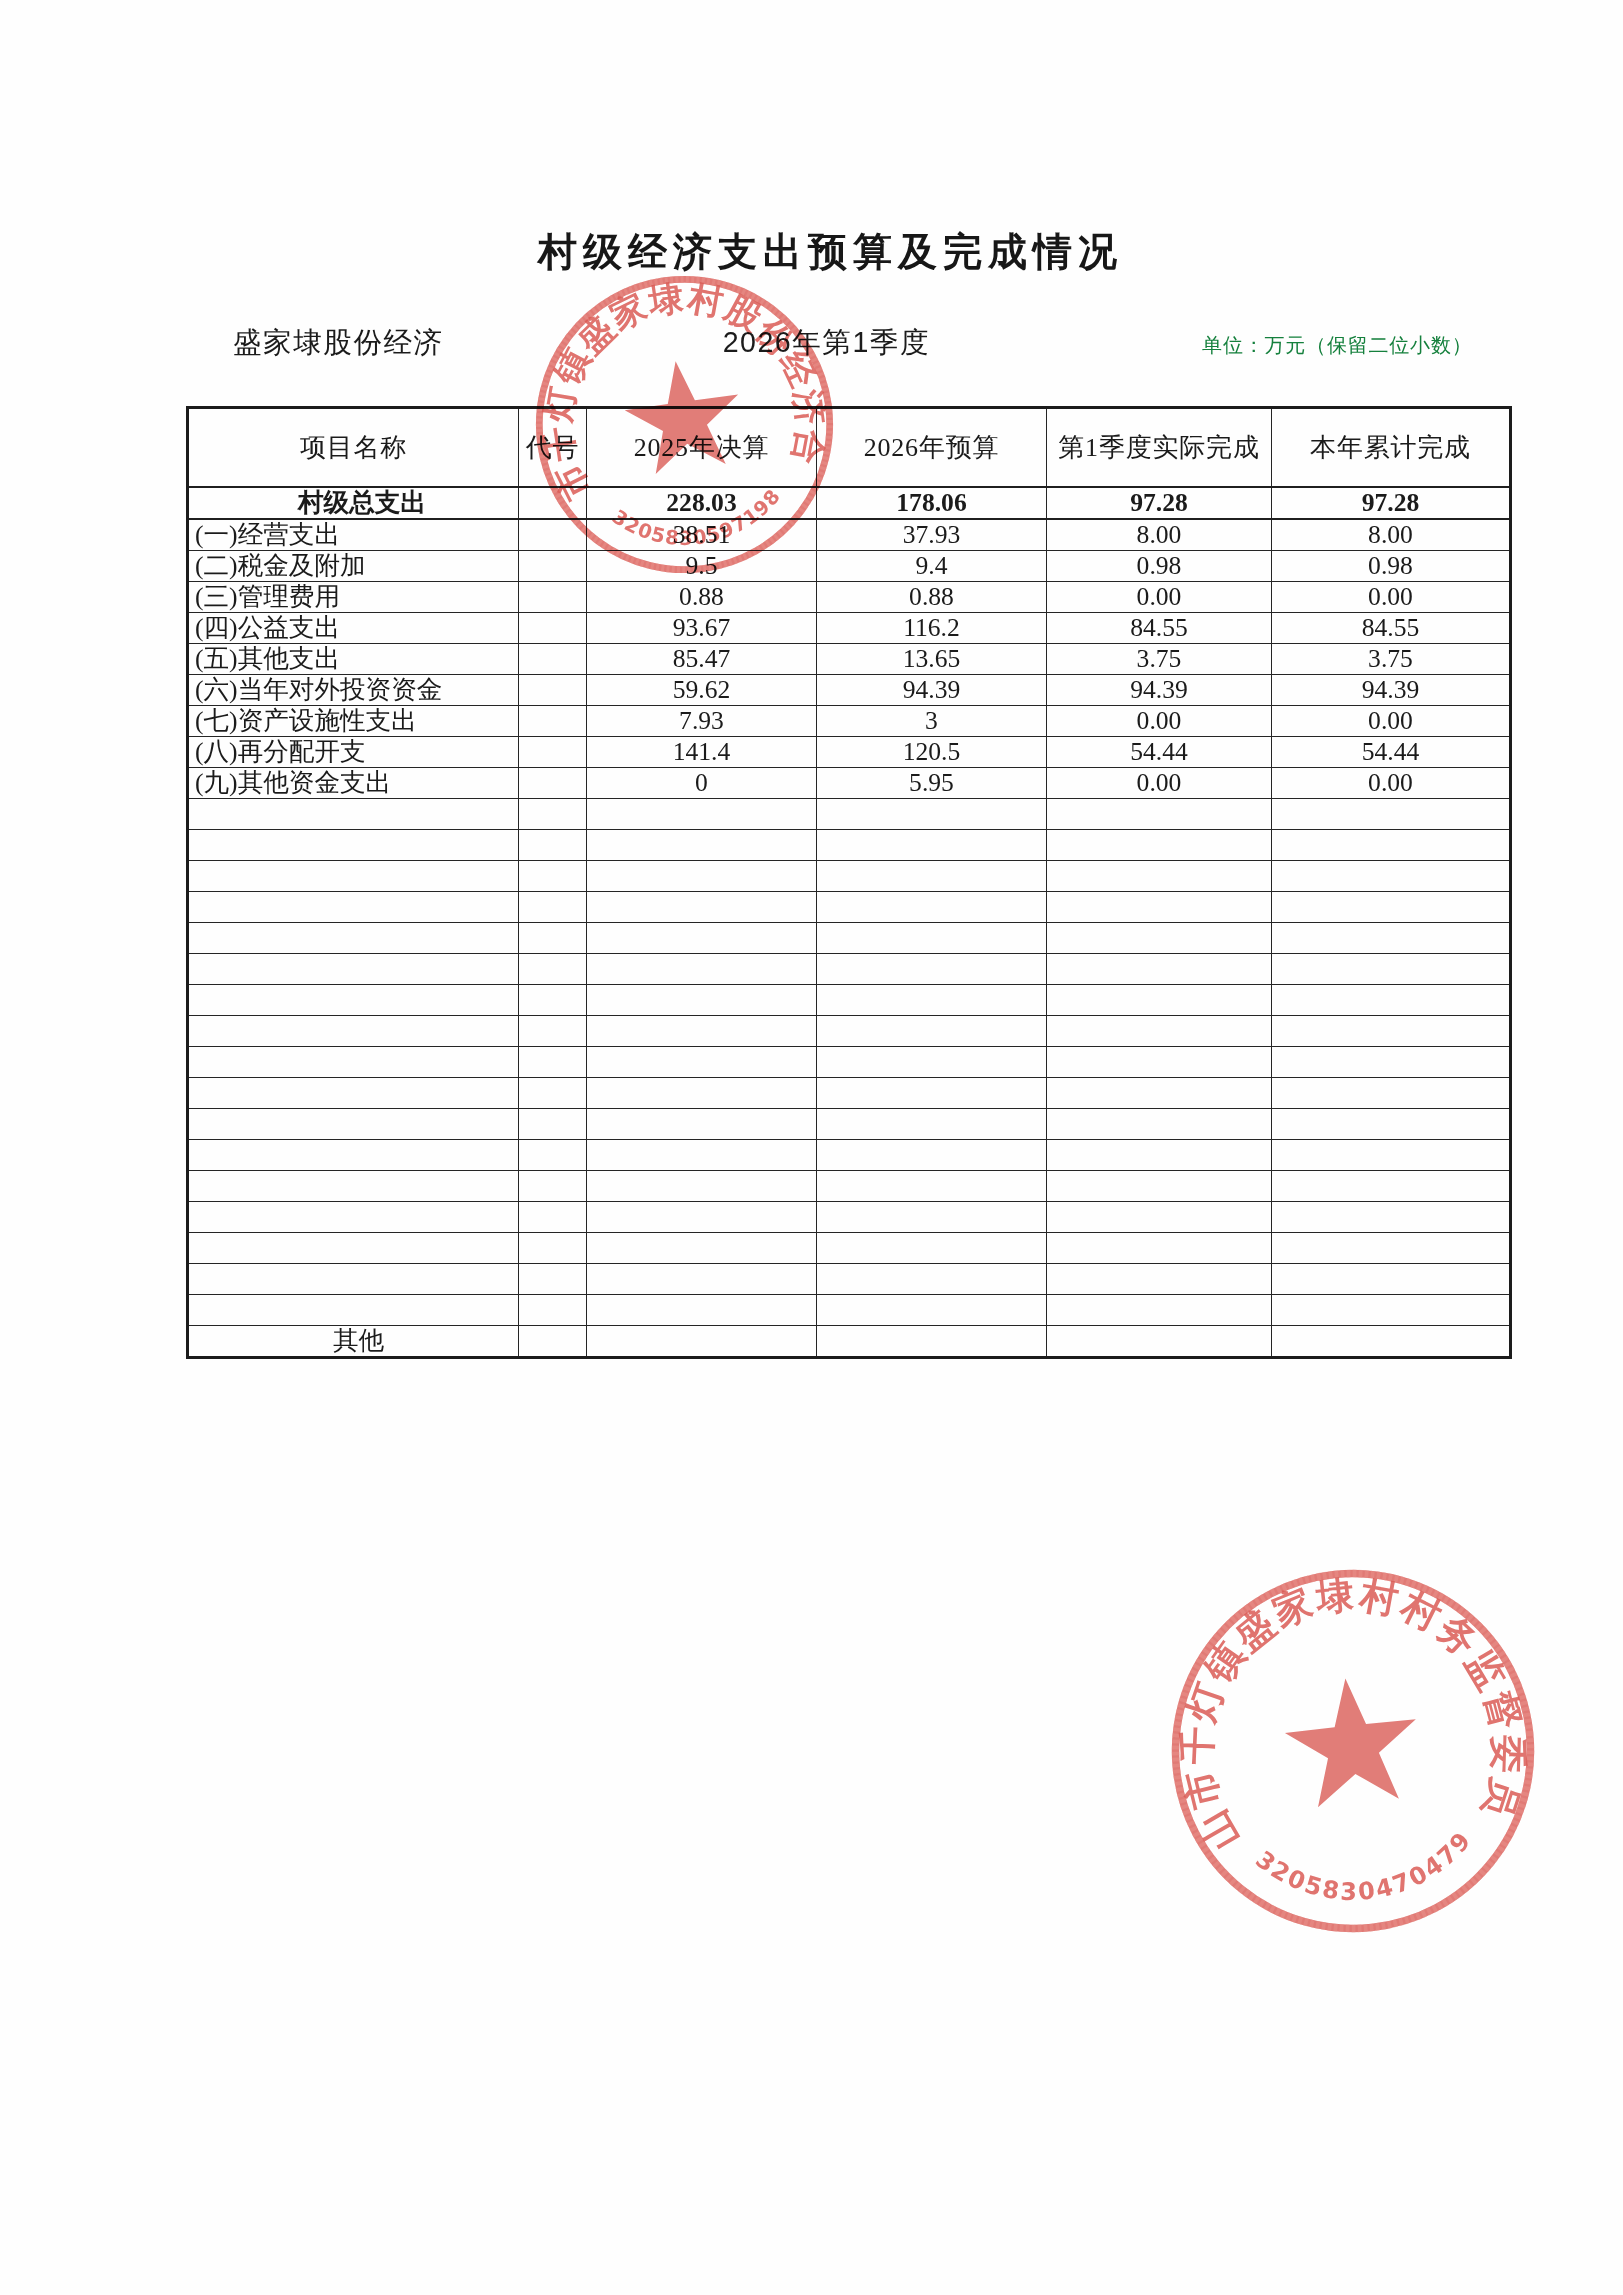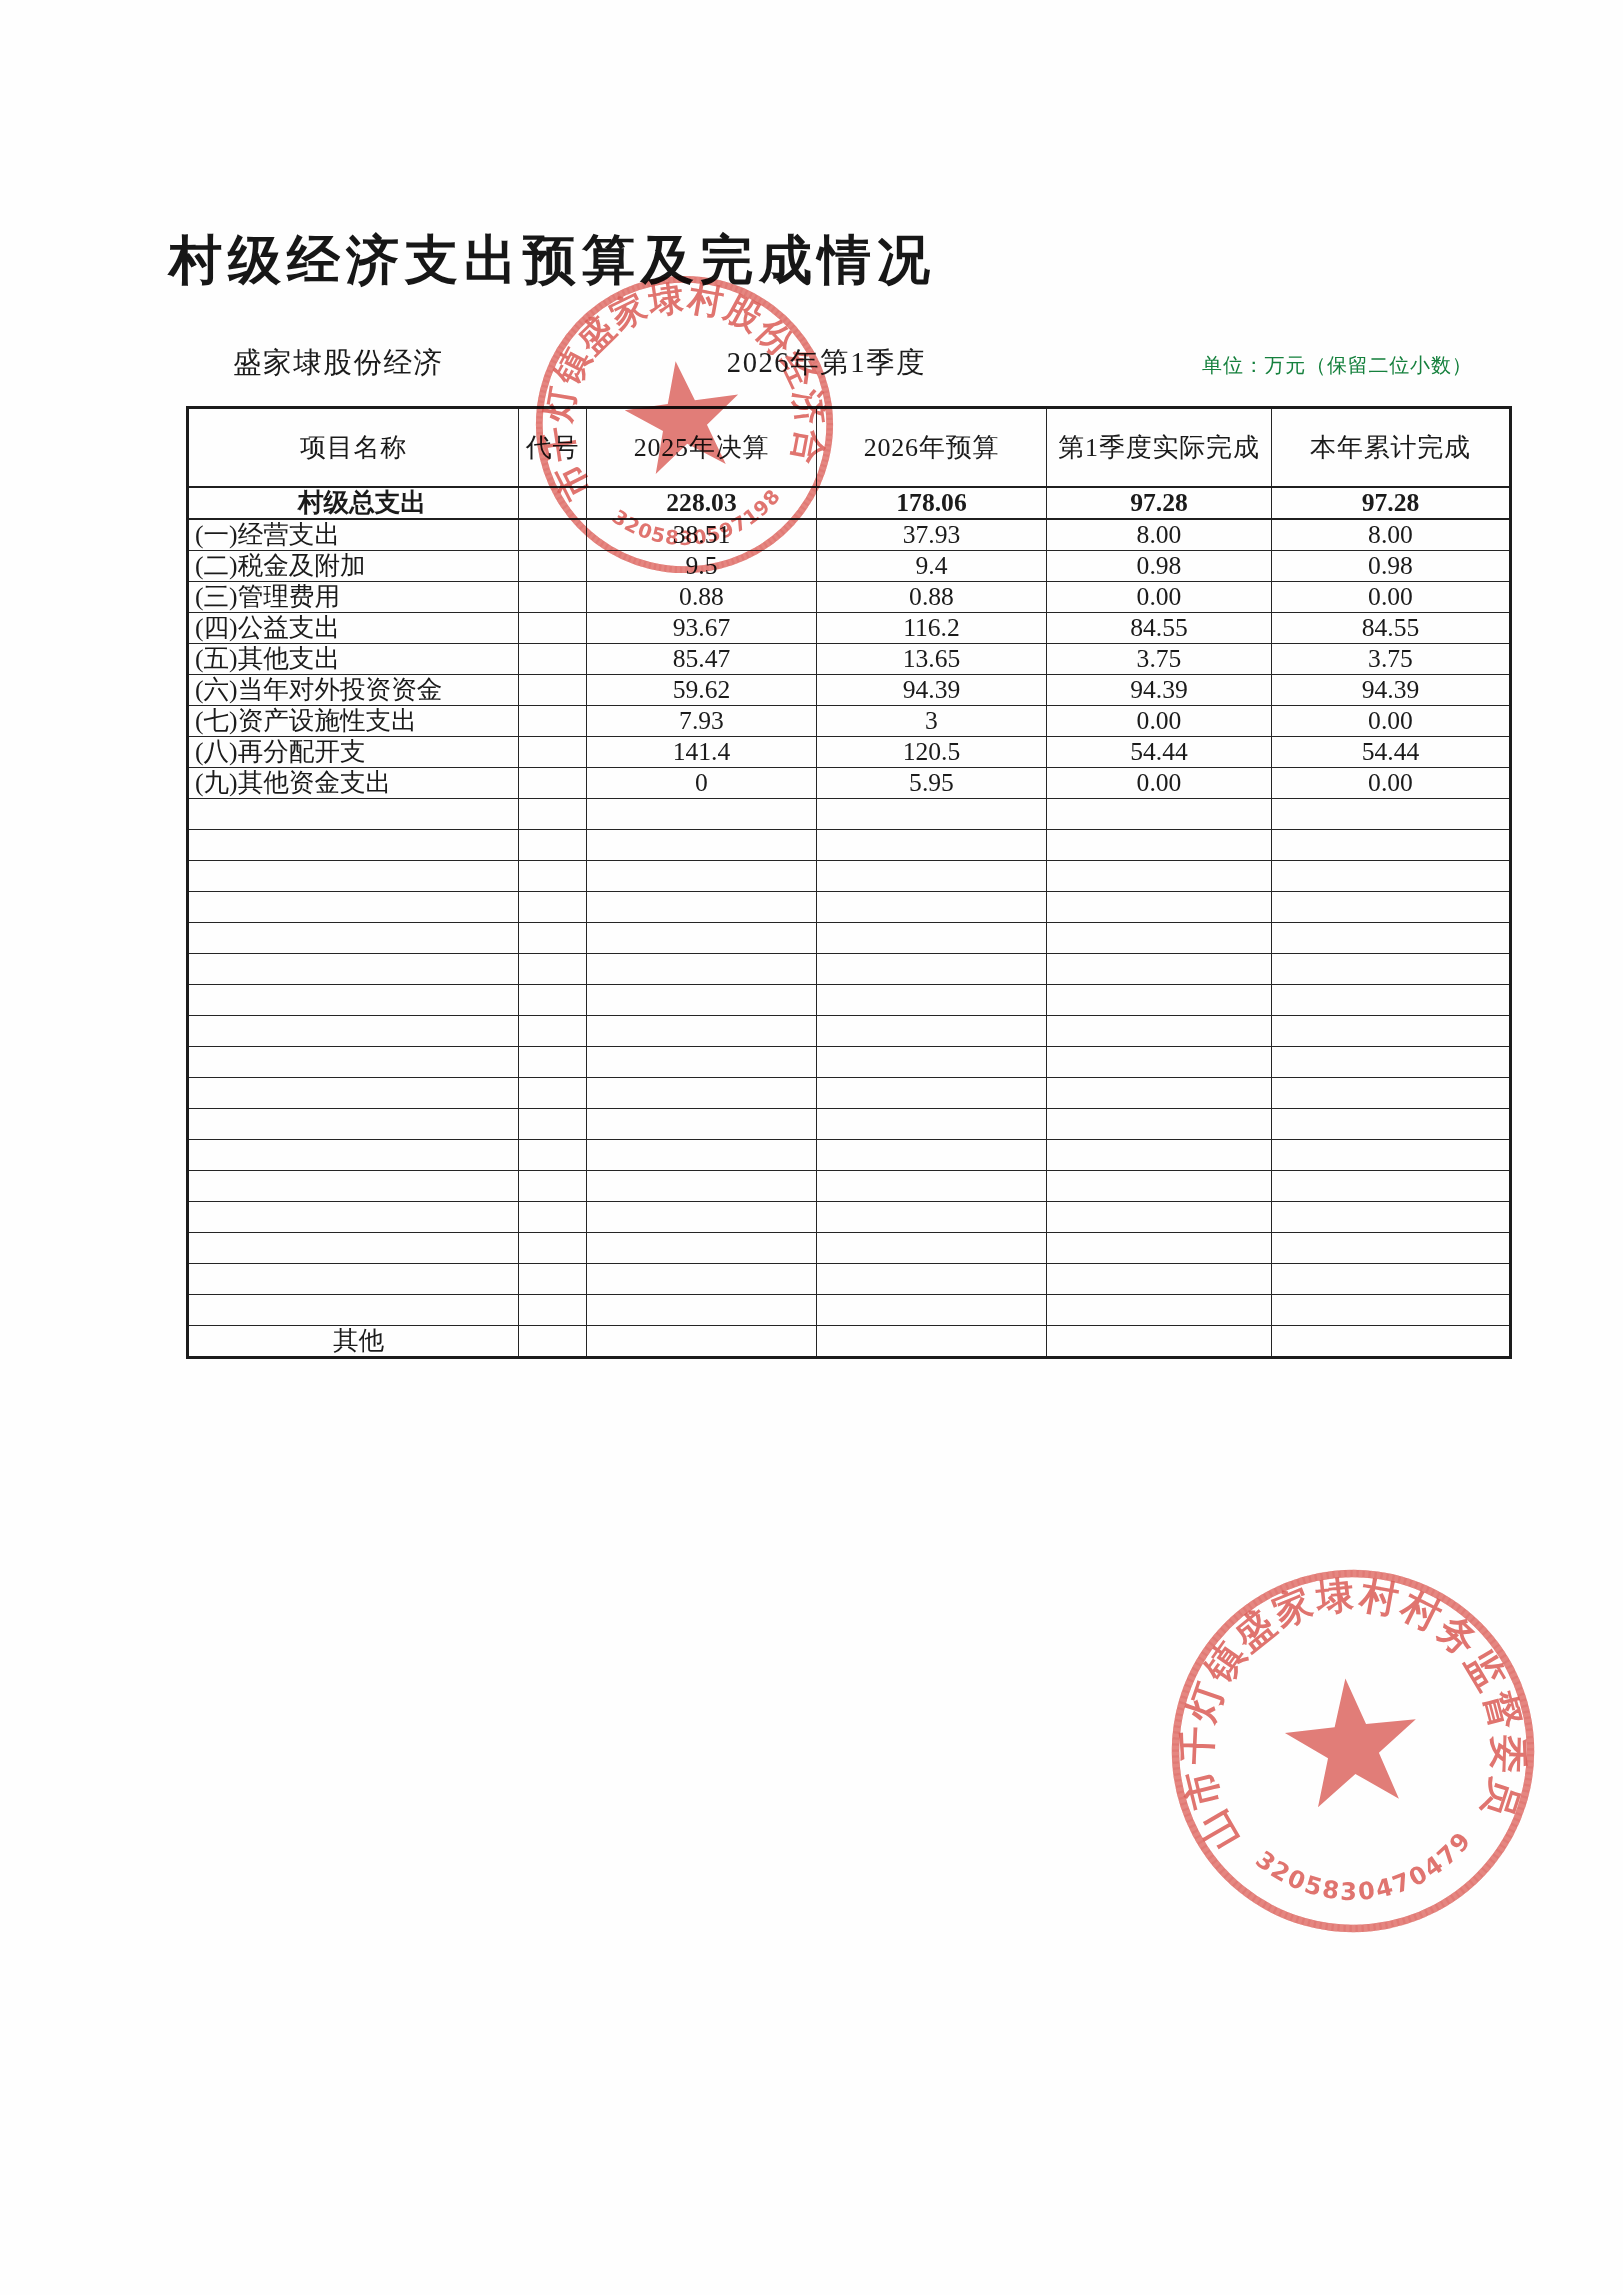--- a/index.html
+++ b/index.html
@@ -4,25 +4,25 @@
 <style>
   html,body{margin:0;padding:0;}
   body{
     width:1624px;height:2295px;background:#ffffff;
     font-family:"Liberation Serif", serif;color:#1b1b1b;
     position:relative;overflow:hidden;
   }
   .page{position:absolute;inset:0;background:#fefefe;}
   .doc-title{
     position:absolute;left:169px;width:1323px;top:225px;
-    font-family:"Liberation Sans", sans-serif;
-    font-weight:bold;font-size:53px;letter-spacing:6px;color:#171717;
-  }
-  .meta-row{position:absolute;left:169px;width:1323px;top:340px;height:42px;
-    font-family:Liberation Serif, serif;}
+    text-align:center;font-family:"Liberation Sans", sans-serif;
+    font-weight:bold;font-size:39px;letter-spacing:6px;color:#171717;
+  }
+  .meta-row{position:absolute;left:169px;width:1323px;top:320px;height:42px;
+    font-family:Liberation Sans, sans-serif;}
   .meta-org{position:absolute;left:64px;top:3px;font-size:28.6px;letter-spacing:1.5px;}
   .meta-period{position:absolute;left:50%;top:3px;transform:translateX(-52%);font-size:28.6px;letter-spacing:1.5px;}
   .meta-unit{position:absolute;right:19.5px;top:12px;font-size:20px;letter-spacing:0.8px;color:#15803d;}
 
   .budget-table{
     position:absolute;left:186px;top:406px;width:1323px;
     border-collapse:collapse;table-layout:fixed;
     border:3px solid #1c1c1c;
   }
   .budget-table th, .budget-table td{

